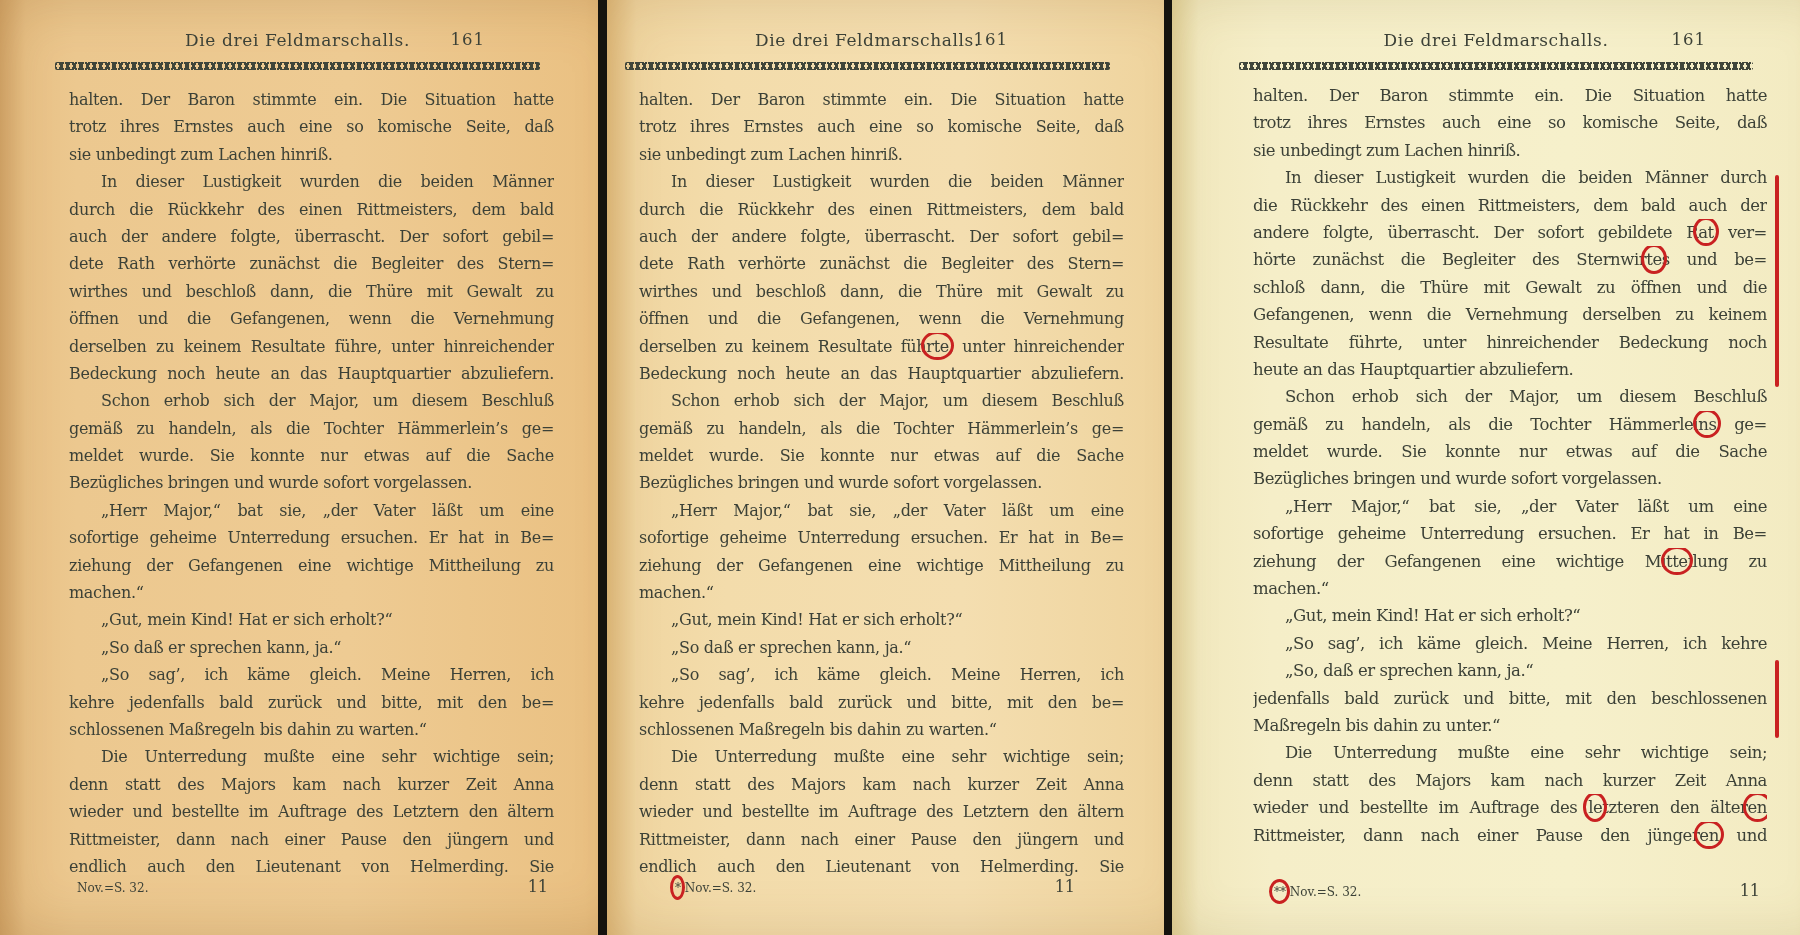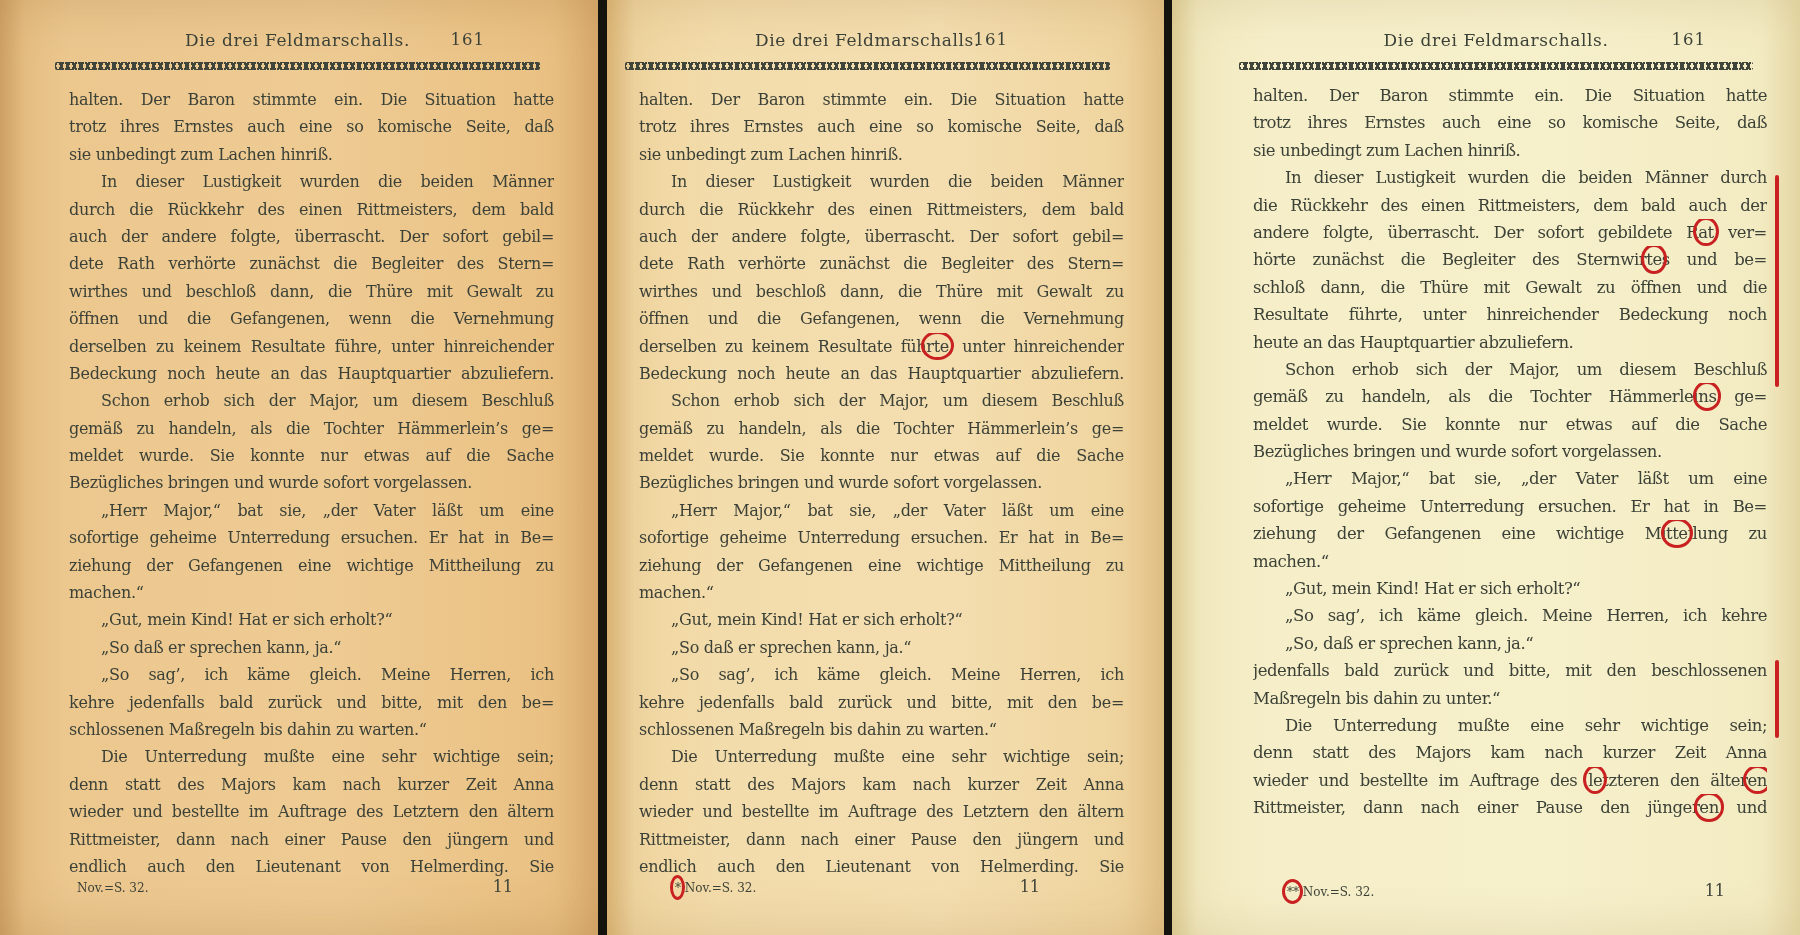--- a/index.html
+++ b/index.html
@@ -4,20 +4,21 @@
 <style>
   html,body{margin:0;padding:0;}
   body{
     width:1800px;height:935px;position:relative;overflow:hidden;
     background:#171511;
     font-family:"DejaVu Serif","Liberation Serif",serif;
   }
   .page{
     position:absolute;top:0;height:935px;
     color:#3c4137;
+    padding-left:35px;
   }
   .page.p1{left:0;width:600px;--colL:55px;--colW:485px;
     background:linear-gradient(90deg,#d8ab6e 0%,#e9c287 4%,#ecc88f 12%,#eecb93 55%,#eac183 92%,#e0b274 100%);
     box-shadow:inset 0 0 60px rgba(120,70,15,.22);}
   .page.p2{left:607px;width:557px;--colL:18px;--colW:485px;
     background:linear-gradient(90deg,#e2bd7e 0%,#f0d6a1 5%,#f3dcab 20%,#f4deb0 60%,#efd49e 93%,#e8c88d 100%);
     box-shadow:inset 0 0 55px rgba(130,80,20,.18);}
   .page.p3{left:1172px;width:628px;--colL:67px;--colW:514px;
     background:linear-gradient(90deg,#e4d49c 0%,#f2e9bf 4%,#f5eec8 15%,#f6f0cb 60%,#f3ebc2 94%,#ecdfae 100%);
     box-shadow:inset 0 0 50px rgba(120,90,20,.15);}
@@ -46,21 +47,21 @@
   .line{
     height:27.4px;line-height:27.4px;overflow:hidden;
     text-align:justify;text-align-last:justify;white-space:normal;
   }
   .line.in{padding-left:32px;}
   .line.end{text-align:center;text-align-last:left;}
 
   .footerL{position:absolute;top:879px;font-size:12px;line-height:18px;}
   .p1 .footerL{left:77px;}
   .p2 .footerL{left:68px;}
-  .p3 .footerL{left:115px;top:883px;}
+  .p3 .footerL{left:102px;top:883px;}
   .footerN{position:absolute;top:877px;font-size:16px;}
   .p1 .footerN{right:87px;}
   .p2 .footerN{right:124px;}
   .p3 .footerN{right:75px;top:881px;}
 
   
   .circ{position:relative;display:inline-block;}
   .circ::after{
     content:"";position:absolute;left:-5px;right:-5px;top:-2px;bottom:0px;
     border:3px solid #c92121;border-radius:50%;pointer-events:none;
@@ -166,20 +167,21 @@
   <div class="rule"></div>
   <div class="textblock">
       <div class="line">halten. Der Baron stimmte ein. Die Situation hatte</div>
       <div class="line">trotz ihres Ernstes auch eine so komische Seite, daß</div>
       <div class="line end">sie unbedingt zum Lachen hinriß.</div>
       <div class="line in">In dieser Lustigkeit wurden die beiden Männer durch</div>
       <div class="line">die Rückkehr des einen Rittmeisters, dem bald auch der</div>
       <div class="line">andere folgte, überrascht. Der sofort gebildete R<span class="circ">at</span> ver=</div>
       <div class="line">hörte zunächst die Begleiter des Sternwir<span class="circ">te</span>s und be=</div>
       <div class="line">schloß dann, die Thüre mit Gewalt zu öffnen und die</div>
+      <div class="line">Gefangenen, wenn die Vernehmung derselben zu keinem</div>
       <div class="line">Resultate führte, unter hinreichender Bedeckung noch</div>
       <div class="line end">heute an das Hauptquartier abzuliefern.</div>
       <div class="line in">Schon erhob sich der Major, um diesem Beschluß</div>
       <div class="line">gemäß zu handeln, als die Tochter Hämmerlei<span class="circ">ns</span> ge=</div>
       <div class="line">meldet wurde. Sie konnte nur etwas auf die Sache</div>
       <div class="line end">Bezügliches bringen und wurde sofort vorgelassen.</div>
       <div class="line in">„Herr Major,“ bat sie, „der Vater läßt um eine</div>
       <div class="line">sofortige geheime Unterredung ersuchen. Er hat in Be=</div>
       <div class="line">ziehung der Gefangenen eine wichtige Mi<span class="circ">tte</span>ilung zu</div>
       <div class="line end">machen.“</div>

